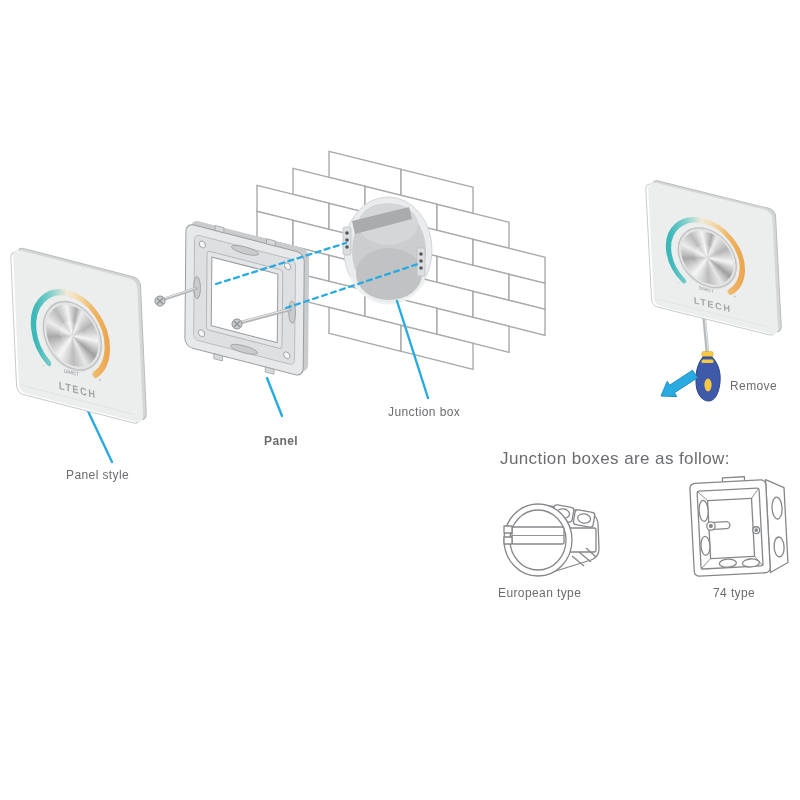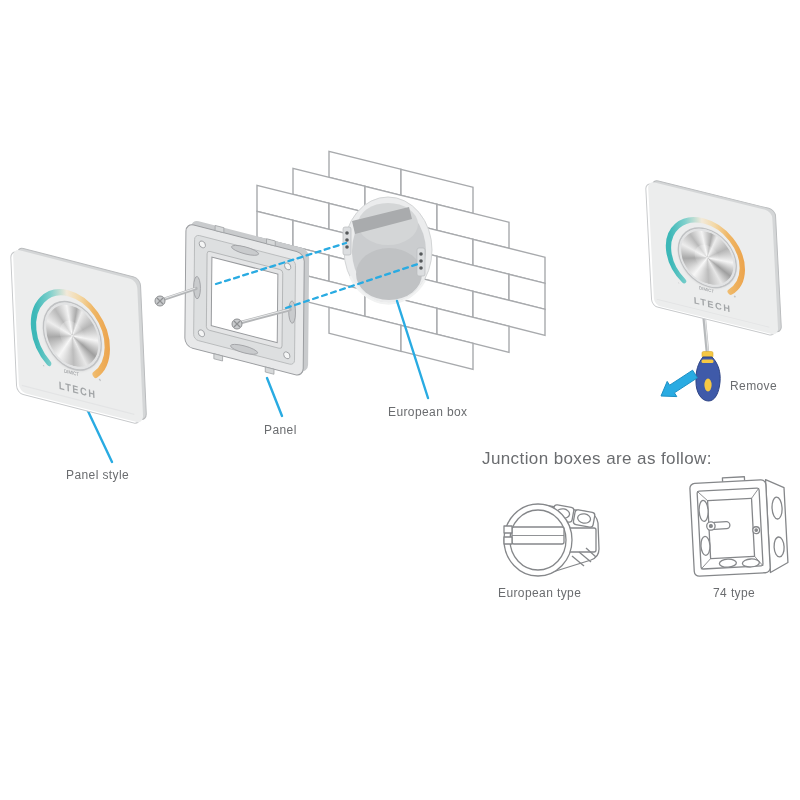--- a/index.html
+++ b/index.html
@@ -238,20 +238,20 @@
     <div class="dimrow">
       <span>-</span>
       <span>DIM/CT</span>
       <span>+</span>
     </div>
     <div class="brand">LTECH</div>
     <div class="seam"></div>
   </div>
 
   <div class="label" style="left:66px;top:468px;">Panel style</div>
-  <div class="label" style="left:264px;top:423px;">Panel</div>
-  <div class="label" style="left:388px;top:405px;">European box</div>
+  <div class="label" style="left:264px;top:434px;font-weight:bold;">Panel</div>
+  <div class="label" style="left:388px;top:405px;">Junction box</div>
   <div class="label" style="left:730px;top:379px;">Remove</div>
-  <div class="label heading" style="left:482px;top:449px;">Junction boxes are as follow:</div>
+  <div class="label heading" style="left:500px;top:449px;">Junction boxes are as follow:</div>
   <div class="label" style="left:498px;top:586px;">European type</div>
   <div class="label" style="left:713px;top:586px;">74 type</div>
 
 </div>
 
 </body></html>

